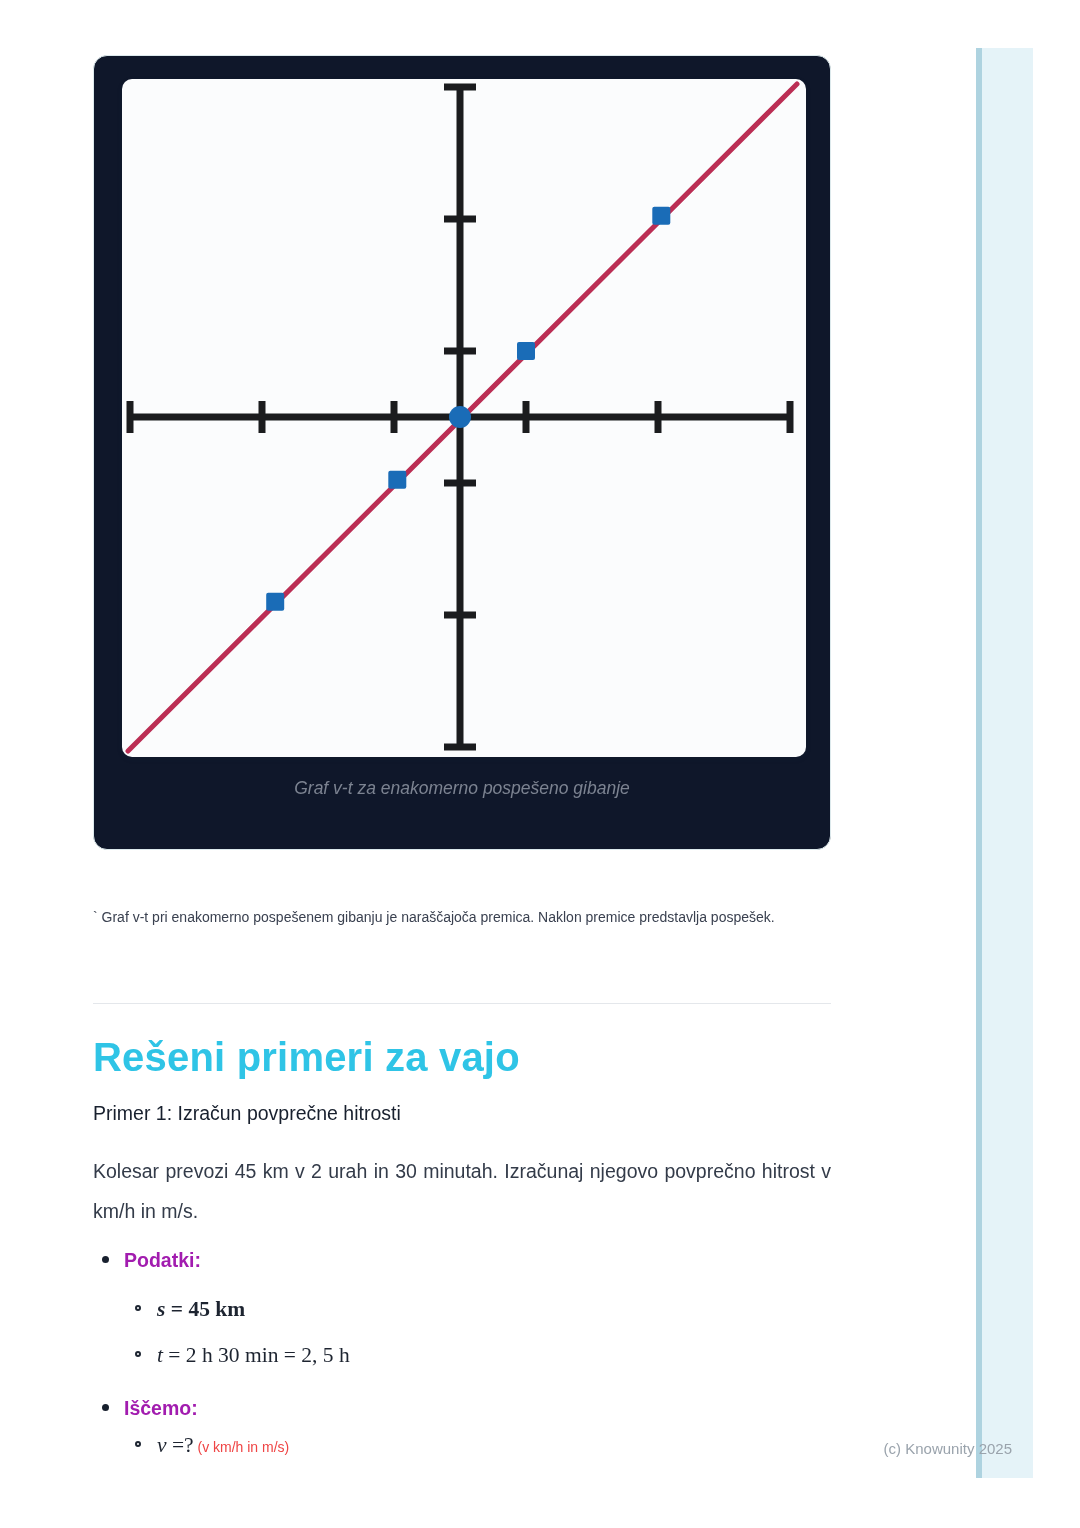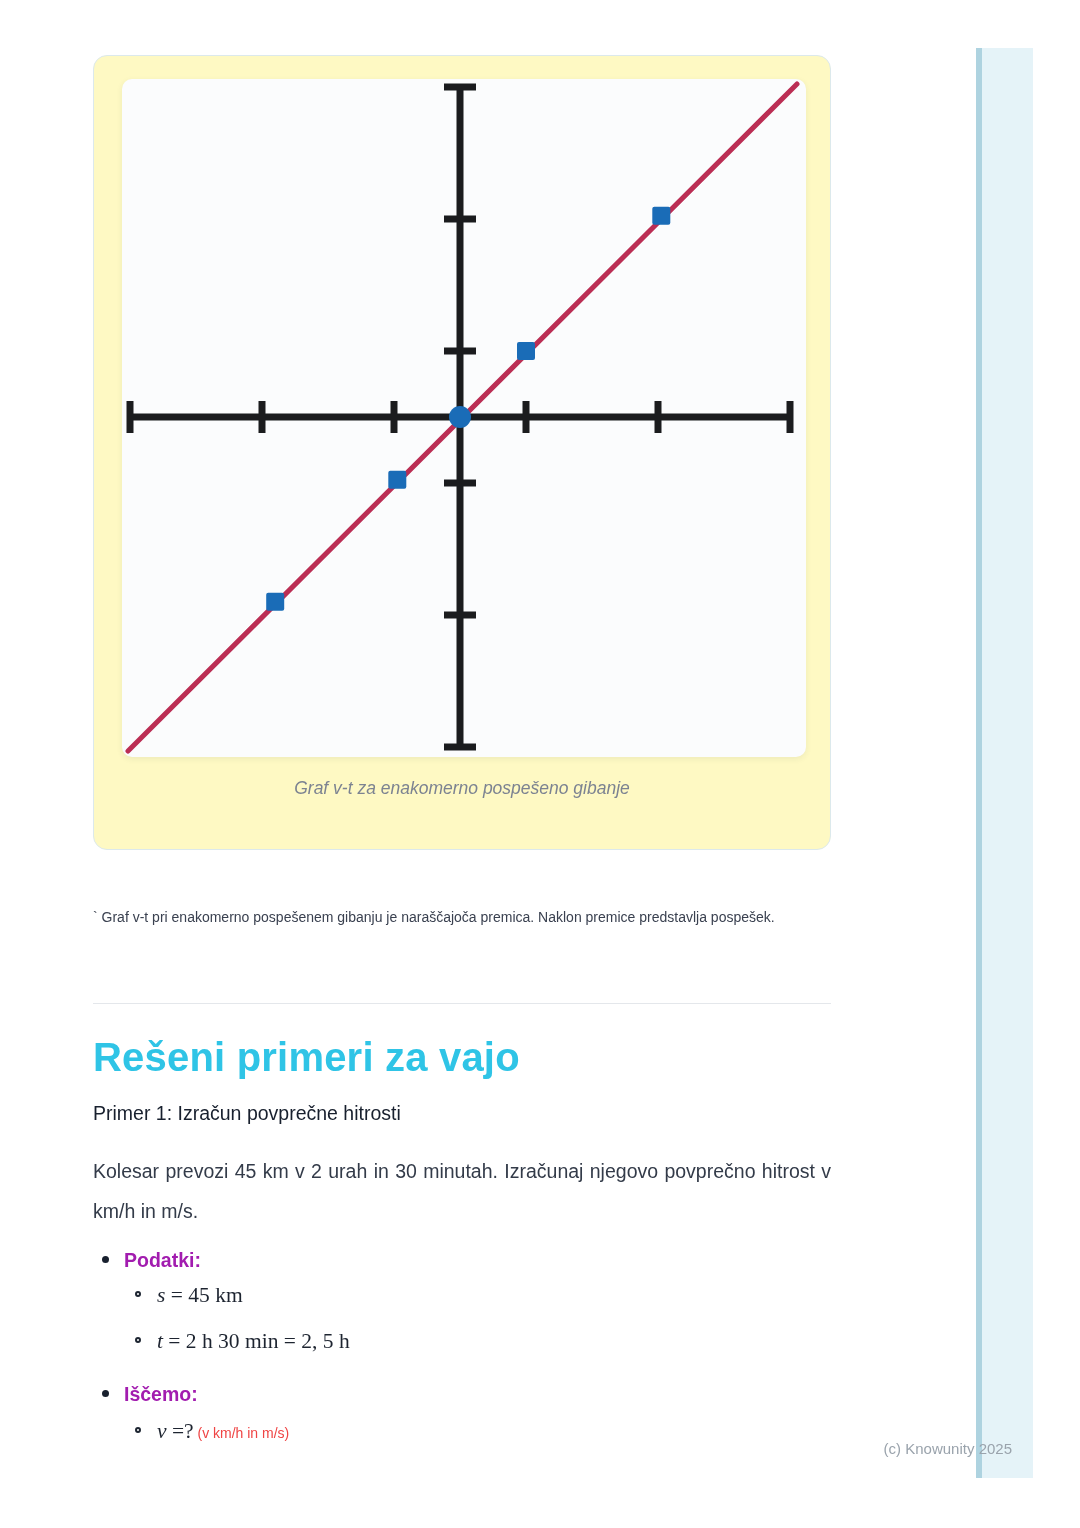--- a/index.html
+++ b/index.html
@@ -13,21 +13,21 @@
   }
   .scroll-strip {
     position:absolute; left:976px; top:48px; width:57px; height:1430px;
     background:#e5f3f8; border-left:6px solid #aed3e0; z-index:1;
   }
   .content { position:absolute; left:93px; top:0; width:738px; z-index:2; }
 
   
   .figure-card {
     position:absolute; left:0; top:55px; width:738px; height:795px;
-    background:#fef9c3; border:1px solid #dce9ec; border-radius:14px;
+    background:#0f172a; border:1px solid #dce9ec; border-radius:14px;
   }
   .graph-panel {
     position:absolute; left:28px; top:23px; width:684px; height:678px;
     background:#fbfcfd; border-radius:10px;
     box-shadow:0 2px 6px rgba(40,60,80,0.08);
     overflow:hidden;
   }
   .graph-panel svg { display:block; width:684px; height:678px; }
   .figure-caption {
     position:absolute; left:0; top:722px; width:100%;
@@ -68,21 +68,21 @@
     position:absolute; left:42px; top:9px; width:6px; height:6px;
     border-radius:50%; border:2px solid #1d2531; background:transparent;
   }
   .math {
     font-family:"Liberation Serif","DejaVu Serif",serif;
     font-size:21.5px; color:#1d2430;
   }
   .math .var { font-style:italic; }
   .plain-tail { font-size:14px; color:#ef4444; }
 
-  .mt16 { margin-top:10px; }
+  .mt16 { margin-top:24px;font-weight:bold; }
   .mt18 { margin-top:18px; }
   .mt26 { margin-top:26px; }
   .mt12 { margin-top:12px; }
 
   .footer {
     position:absolute; top:1440px; right:68px;
     font-size:15px; color:#9aa3ac; z-index:3;
   }
 </style>
 </head>

